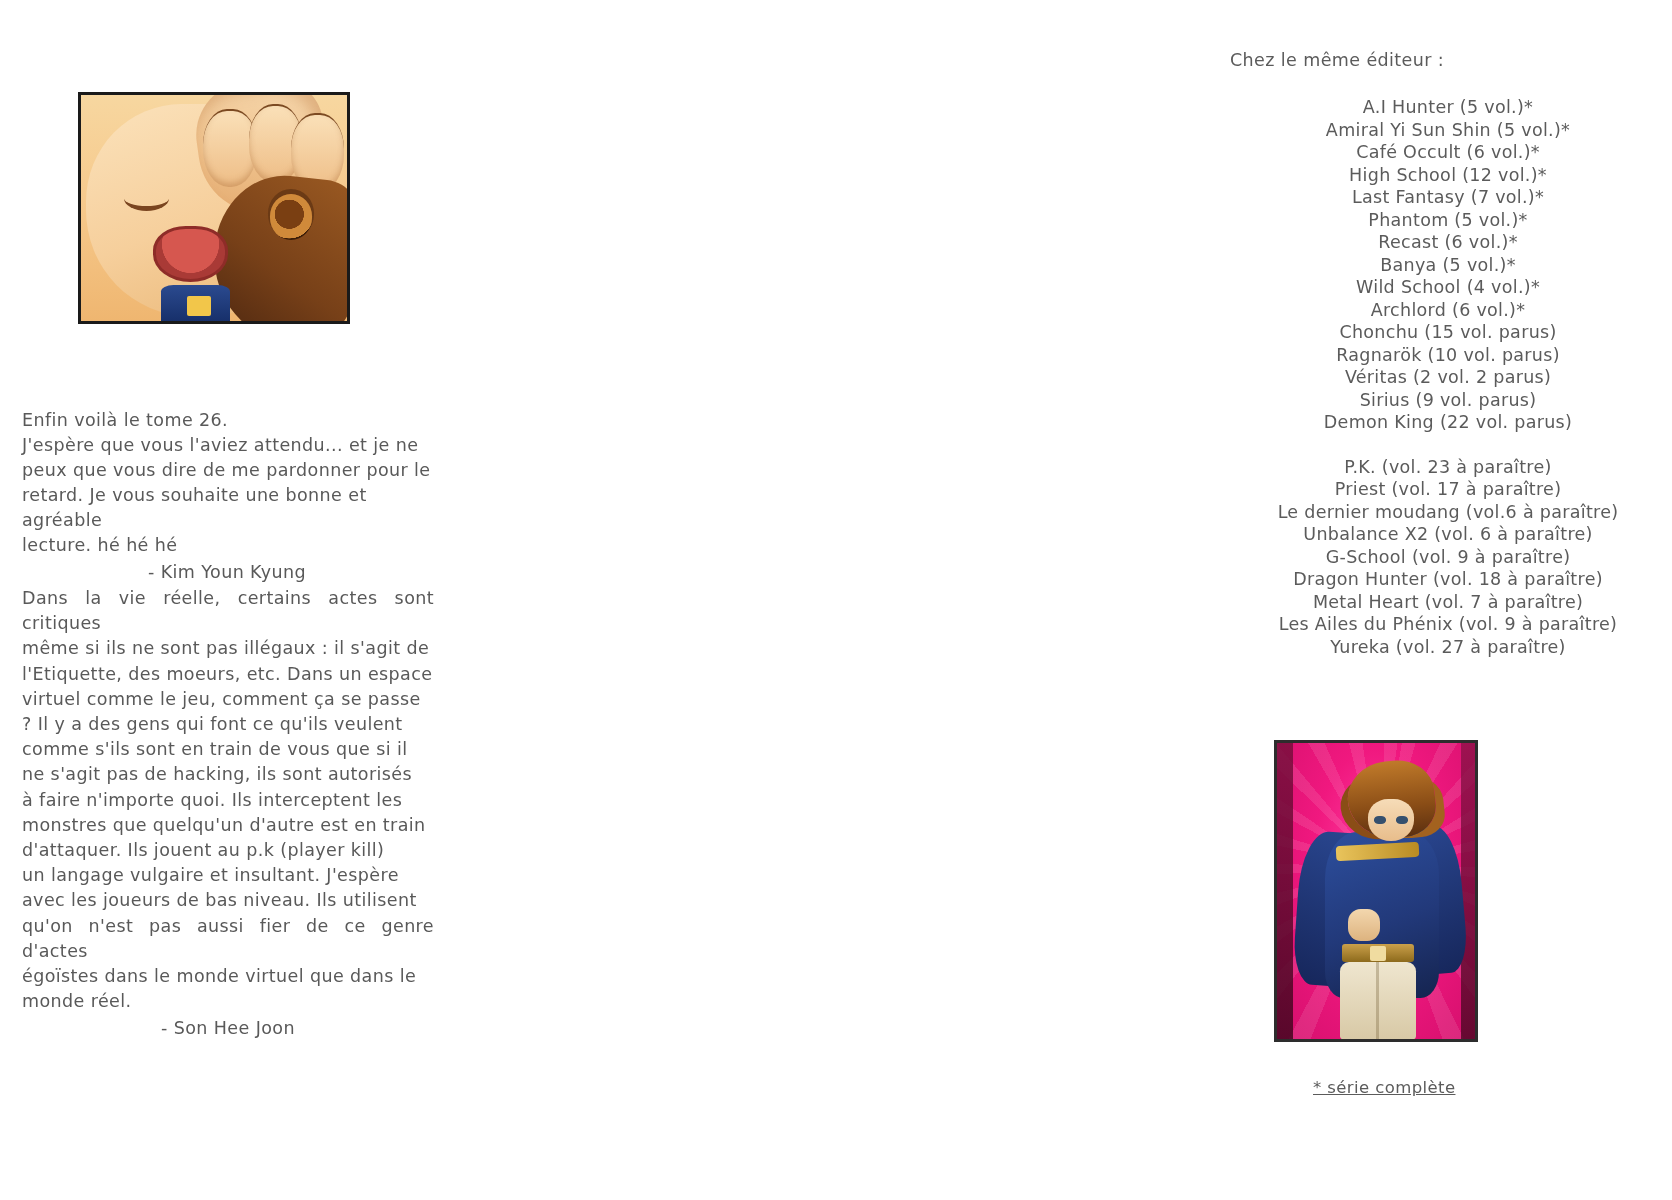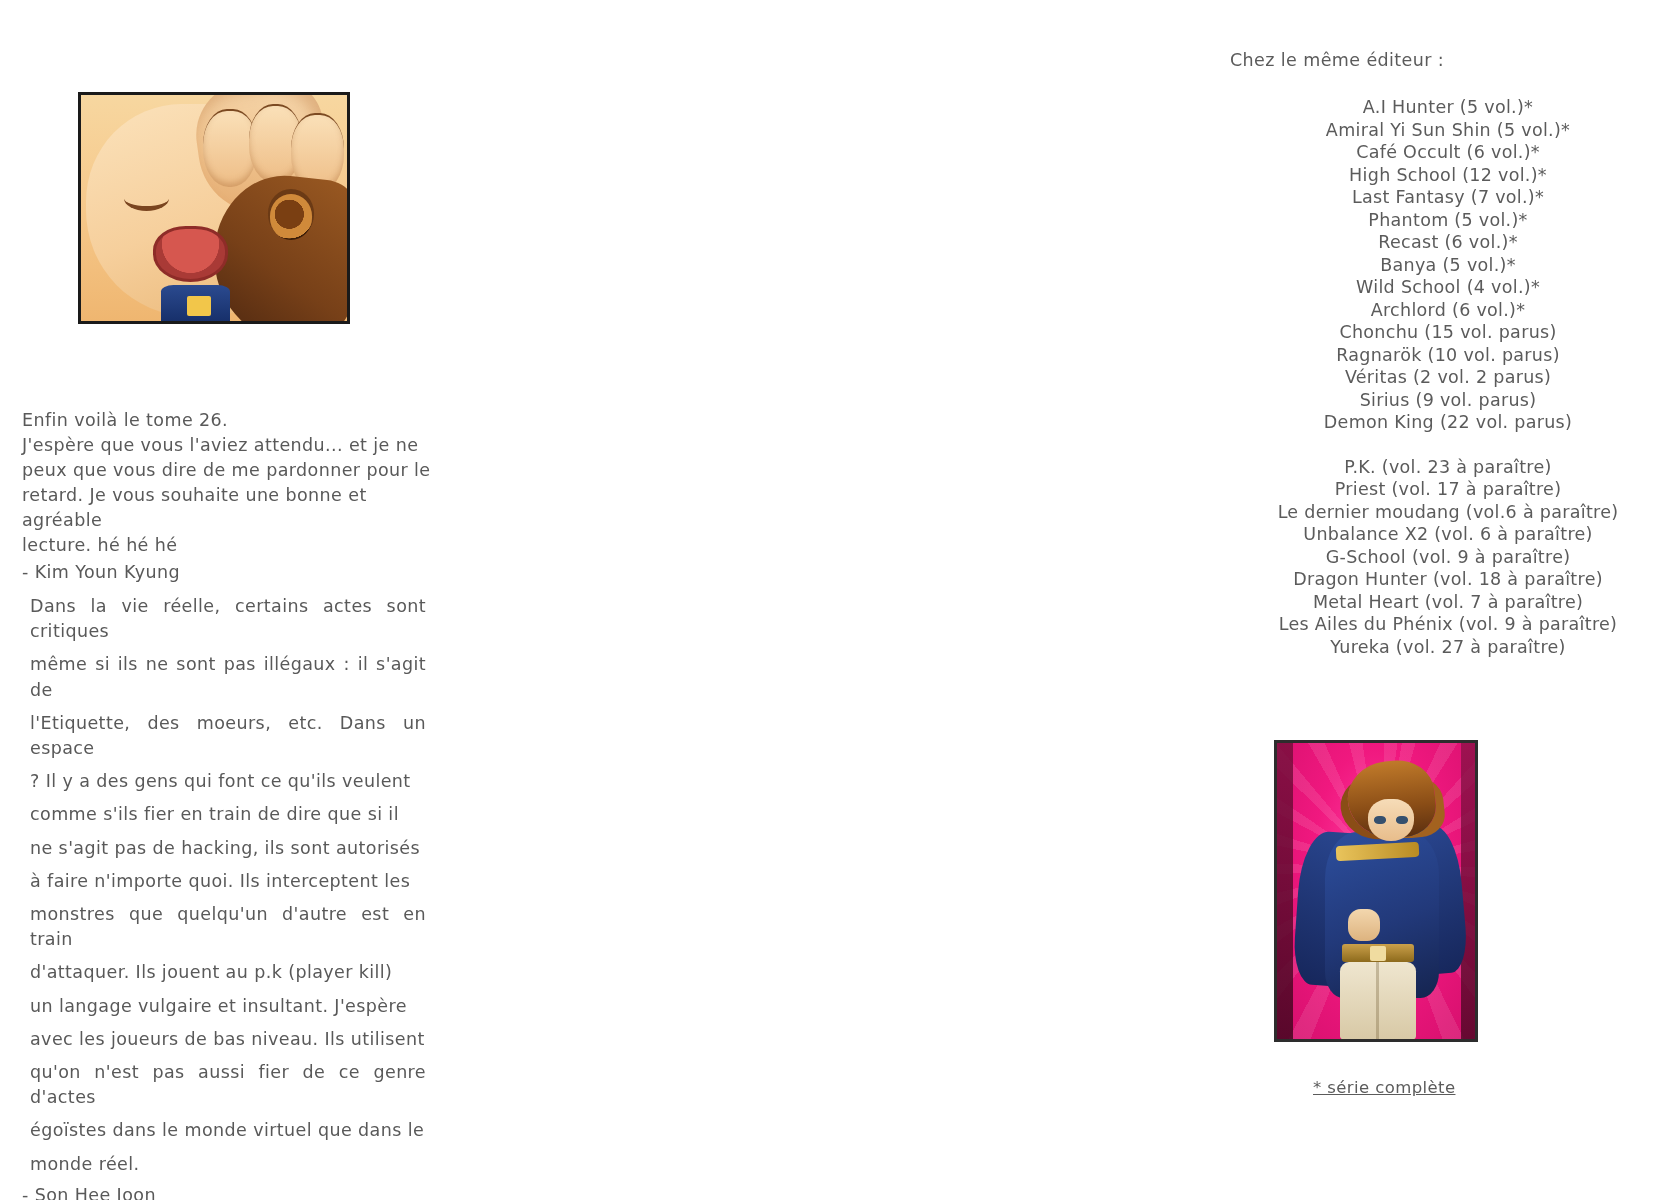--- a/index.html
+++ b/index.html
@@ -163,26 +163,26 @@
     letter-spacing: 0.4px;
   }
   .note-1 { top: 408px; }
   .note-1 p {
     margin: 0;
     font-size: 17.5px;
     line-height: 25px;
   }
   .sign {
     margin-top: 4px;
-    text-align: left;
+    text-align: center;
     font-size: 17.5px;
   }
   .note-2 { top: 586px; width: 412px; }
   .note-2 p {
-    margin: 8px;
+    margin: 0;
     font-size: 17.5px;
     line-height: 25.2px;
     text-align: justify;
   }
 
   
   .right-col {
     position: absolute;
     left: 1180px;
     top: 0;
@@ -404,22 +404,23 @@
     <p>peux que vous dire de me pardonner pour le</p>
     <p>retard. Je vous souhaite une bonne et agréable</p>
     <p>lecture. hé hé hé</p>
     <div class="sign">- Kim Youn Kyung</div>
   </div>
 
   <div class="note-block note-2">
     <p>Dans la vie réelle, certains actes sont critiques</p>
     <p>même si ils ne sont pas illégaux : il s'agit de</p>
     <p>l'Etiquette, des moeurs, etc. Dans un espace</p>
+    <p>virtuel comme le jeu, comment ça se passe</p>
     <p>? Il y a des gens qui font ce qu'ils veulent</p>
-    <p>comme s'ils fier en train de dire que si il</p>
+    <p>comme s'ils sont en train de vous que si il</p>
     <p>ne s'agit pas de hacking, ils sont autorisés</p>
     <p>à faire n'importe quoi. Ils interceptent les</p>
     <p>monstres que quelqu'un d'autre est en train</p>
     <p>d'attaquer. Ils jouent au p.k (player kill)</p>
     <p>un langage vulgaire et insultant. J'espère</p>
     <p>avec les joueurs de bas niveau. Ils utilisent</p>
     <p>qu'on n'est pas aussi fier de ce genre d'actes</p>
     <p>égoïstes dans le monde virtuel que dans le</p>
     <p>monde réel.</p>
     <div class="sign">- Son Hee Joon</div>

